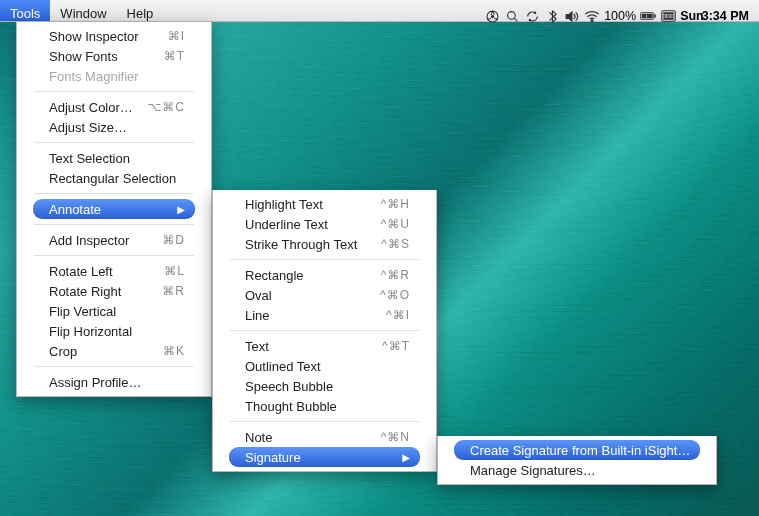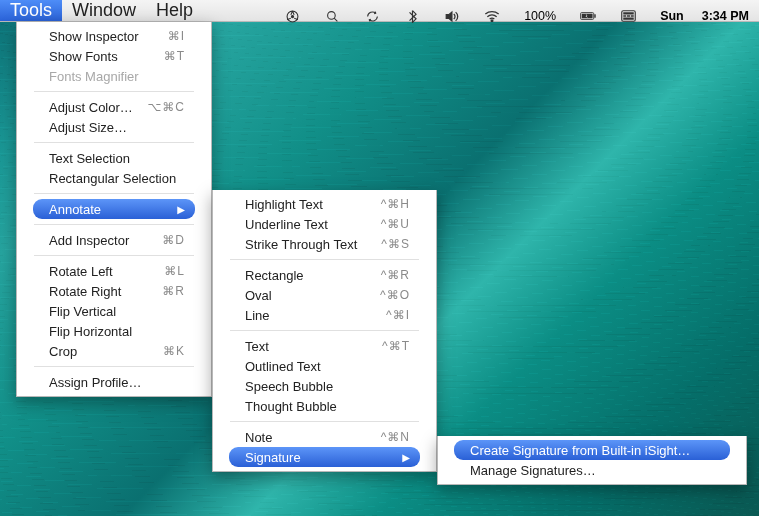--- a/index.html
+++ b/index.html
@@ -19,43 +19,43 @@
 
   
   .menubar {
     position:absolute; top:0; left:0; right:0; height:22px;
     background: linear-gradient(#f4f4f4,#e4e4e4);
     border-bottom:1px solid #b9b9b9;
     display:flex; align-items:stretch;
   }
   .menubar .app-side { display:flex; }
   .menubar .title-item {
-    display:flex; align-items:flex-end; padding:0 10px; font-size:18px; color:#222;
+    display:flex; align-items:flex-end; padding:0 10px; font-size:13px; color:#222;
   }
   .menubar .title-item.highlight {
     background: linear-gradient(#4e8df7,#2a62d8);
     color:#fff;
   }
   .menubar .spacer { flex:1; }
-  .statusbar { display:flex; align-items:center; gap:24px; padding:16px 10px; }
+  .statusbar { display:flex; align-items:center; gap:4px; padding:16px 10px; }
   .status-icon { width:16px; display:flex; align-items:center; justify-content:center; color:#333; }
   .status-icon svg { display:block; }
   .status-text { font-size:12.5px; color:#000; }
   .status-text.bold { font-weight:600; }
 
   
   .menu {
     position:absolute; background:#fff;
     border:1px solid #b8b8b8; border-top:none;
     box-shadow: 0 6px 16px rgba(0,0,0,.35);
     padding:4px 16px;
   }
   .menu-1 { left:16px; top:22px; width:196px; }
   .menu-2 { left:212px; top:190px; width:225px; }
-  .menu-3 { left:437px; top:436px; width:310px; }
+  .menu-3 { left:437px; top:436px; width:280px; }
 
   .mi {
     display:flex; align-items:center;
     padding:1.5px 10px 1.5px 16px;
     font-size:13px; color:#222; line-height:17px;
     white-space:nowrap;
   }
   .mi.disabled { color:#a8a8a8; }
   .mi .lbl { flex:1; }
   .mi .sc  { color:#8a8a8a; font-size:12px; letter-spacing:1px; text-align:right; min-width:42px; }

